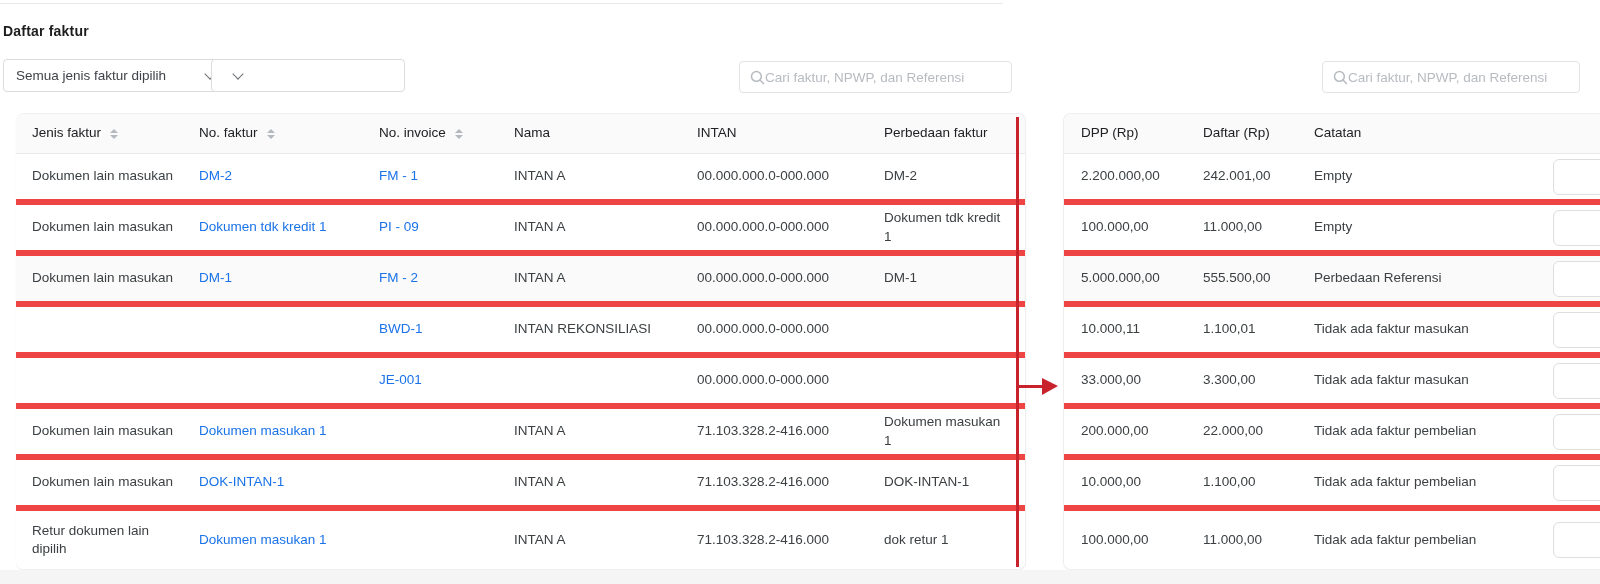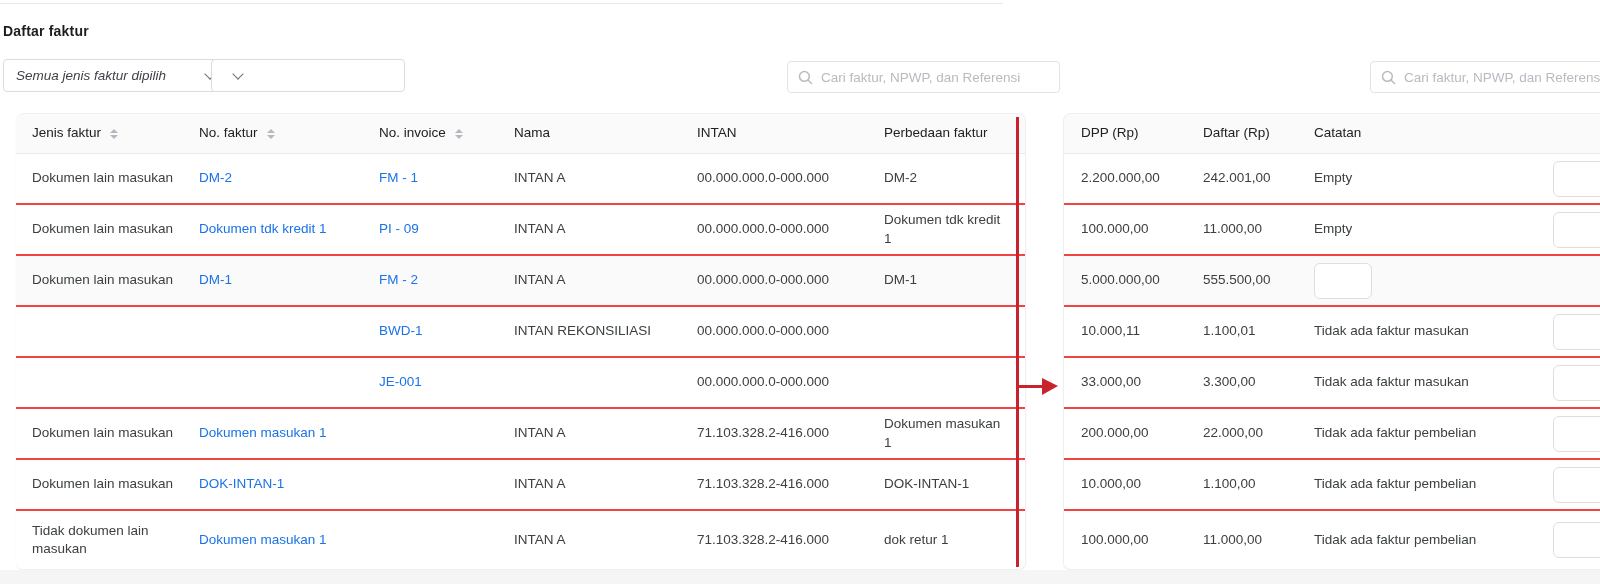--- a/index.html
+++ b/index.html
@@ -19,32 +19,32 @@
     left:3px; top:23px;
     font-size:14px; font-weight:700; color:#1d1d1f; letter-spacing:.2px;
   }
 
   .dropdown {
     top:59px; height:33px;
     border:1px solid #dcdcdc; border-radius:4px; background:#fff;
     display:flex; align-items:center; justify-content:space-between;
     padding:0 12px; font-size:13.5px; color:#3f4348; cursor:pointer;
   }
-  .dropdown-1 { left:3px; width:224px;font-style:italic; }
+  .dropdown-1 { left:3px; width:224px; }
   .dropdown-2 { left:211px; width:194px; }
   .chevron {
     width:8px; height:8px; margin-left:10px; margin-top:-4px;
     border-right:1.6px solid #6b7075; border-bottom:1.6px solid #6b7075;
     transform:rotate(45deg); flex:0 0 auto;
   }
 
   .searchbox {
     top:61px; height:32px;
     border:1px solid #e3e3e3; border-radius:4px; background:#fff;
-    display:flex; align-items:center; padding:0 10px; gap:8px;margin-left:48px;
+    display:flex; align-items:center; padding:0 10px; gap:0;
   }
   .searchbox-left  { left:739px;  width:273px; }
   .searchbox-right { left:1322px; width:258px; }
   .searchbox input {
     border:none; outline:none; flex:1; font-size:13.5px;
     font-family:"Liberation Sans", sans-serif; color:#3c4043; background:transparent;
   }
   .searchbox input::placeholder { color:#b7bbc0; }
   .search-icon { flex:0 0 auto; display:block; }
 
@@ -58,21 +58,21 @@
   .thead {
     height:40px; background:#fafafa; display:grid; align-items:center;
     border-bottom:1px solid #e9e9e9; border-radius:8px 8px 0 0;
     font-size:13.5px; color:#202124;
   }
   .grid-left  { padding-left:16px; grid-template-columns:167px 180px 135px 183px 187px 1fr; }
   .grid-right { padding-left:17px; grid-template-columns:122px 111px 239px 1fr; }
 
   .trow {
     display:grid; align-items:center; height:51px;
-    border-bottom:2px solid #ef4444; background:#fff;
+    border-bottom:6px solid #ef4444; background:#fff;
   }
   .trow:last-child { height:58px; border-bottom:none; border-radius:0 0 8px 8px; }
   .trow.alt { background:#fafafa; }
 
   .tcell, .hcell {
     display:flex; align-items:center; padding-right:14px;
     font-size:13.5px; line-height:1.35; overflow:hidden;
   }
   .tcell { color:#3c4043; }
   .link { color:#1a73e8; text-decoration:none; cursor:pointer; }
@@ -284,21 +284,21 @@
         </div>
         <div class="tcell">
           <span>71.103.328.2-416.000</span>
         </div>
         <div class="tcell">
           <span>DOK-INTAN-1</span>
         </div>
       </div>
       <div class="trow grid-left">
         <div class="tcell">
-          <span>Tidak dokumen lain masukan</span>
+          <span>Retur dokumen lain dipilih</span>
         </div>
         <div class="tcell">
           <a class="link" href="#">Dokumen masukan 1</a>
         </div>
         <div class="tcell"></div>
         <div class="tcell">
           <span>INTAN A</span>
         </div>
         <div class="tcell">
           <span>71.103.328.2-416.000</span>
@@ -350,20 +350,23 @@
         <div class="tcell">
           <input type="text" class="note-input" style="">
         </div>
       </div>
       <div class="trow grid-right alt">
         <div class="tcell">
           <span>5.000.000,00</span>
         </div>
         <div class="tcell">
           <span>555.500,00</span>
+        </div>
+        <div class="tcell">
+          <span>Perbedaan Referensi</span>
         </div>
         <div class="tcell">
           <input type="text" class="note-input" style="">
         </div>
       </div>
       <div class="trow grid-right">
         <div class="tcell">
           <span>10.000,11</span>
         </div>
         <div class="tcell">

